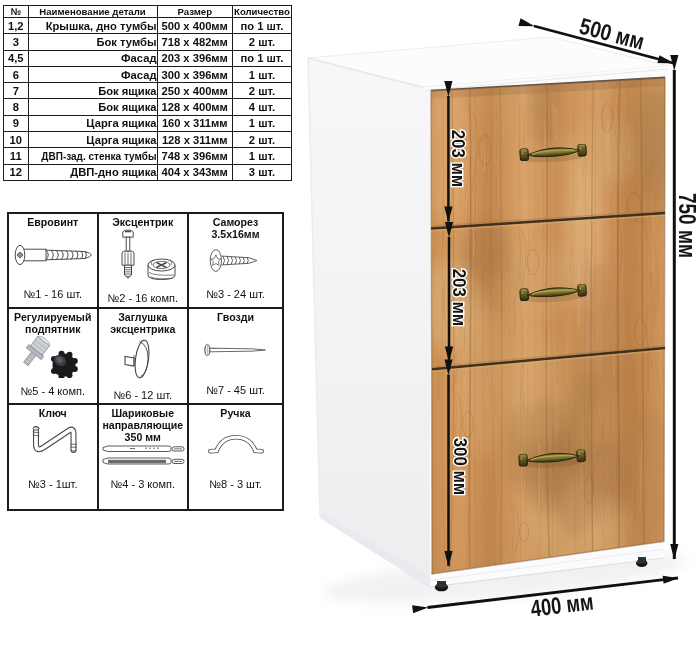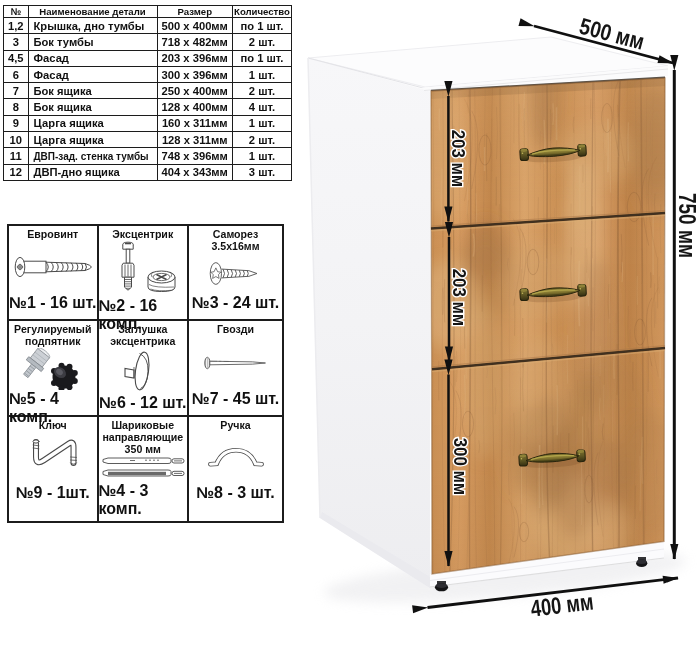--- a/index.html
+++ b/index.html
@@ -7,30 +7,30 @@
        font-family:"Liberation Sans",sans-serif;}
   table{border-collapse:collapse;}
   
   .parts{position:absolute;left:3px;top:5px;width:288px;table-layout:fixed;}
   .parts td{border:1.6px solid #1c1c1c;font-weight:bold;font-size:11.2px;
             color:#111;padding:0;text-align:center;white-space:nowrap;
             overflow:hidden;}
   .parts tr{height:16.3px;}
   .parts tr.hdr{height:11px;}
   .parts tr.hdr td{font-size:9.6px;}
-  .parts td.nm{text-align:left;padding-left:5px;}
+  .parts td.nm{text-align:right;padding-left:5px;}
   
-  .hw{position:absolute;left:7px;top:224px;width:275px;height:288px;
+  .hw{position:absolute;left:7px;top:212px;width:275px;height:288px;
       table-layout:fixed;}
   .hw td{border:2px solid #1c1c1c;padding:0;vertical-align:top;}
   .hw .cell{height:100%;display:flex;flex-direction:column;align-items:center;
             justify-content:space-between;}
   .hw .t{font-weight:bold;font-size:10.6px;color:#111;text-align:center;
          line-height:1.12;padding-top:3px;}
-  .hw .c{font-weight:bold;font-size:16px;color:#111;padding-bottom:5px;}
+  .hw .c{font-weight:normal;font-size:11px;color:#111;padding-bottom:5px;margin-top:7px;}
   .hw .ic{flex:1;display:flex;align-items:center;justify-content:center;}
   .scene{position:absolute;left:0;top:0;}
 </style>
 </head>
 <body>
 
 <table class="parts">
 <colgroup>
       <col style="width:24.5px">
       <col style="width:129px">
@@ -262,21 +262,21 @@
               <svg width="58" height="42" viewBox="0 0 58 42">
 <g fill="none" stroke-linecap="round" stroke-linejoin="round">
 <path d="M12,5 L12,20 Q12,28.5 19.5,23.5 L45,6.5 Q49.5,3.5 49.5,10 L49.5,26" stroke="#4a4a4a" stroke-width="6"></path>
 <path d="M12,5 L12,20 Q12,28.5 19.5,23.5 L45,6.5 Q49.5,3.5 49.5,10 L49.5,26" stroke="#fff" stroke-width="3.8"></path>
 <ellipse cx="12" cy="4.5" rx="3" ry="1.6" fill="#fff" stroke="#4a4a4a" stroke-width="1"></ellipse>
 <path d="M9.1,8 l5.8,0.8 M9.1,11 l5.8,0.8 M46.6,20 l5.8,0.4 M46.6,23 l5.8,0.4" stroke="#4a4a4a" stroke-width="0.8"></path>
 <path d="M46.6,26 a3,1.6 0 0 0 5.8,0" stroke="#4a4a4a" stroke-width="1"></path>
 </g>
               </svg>
             </div>
-<div class="c">№9 - 1шт.</div>
+<div class="c">№3 - 1шт.</div>
           </div>
         </td>
 
 <td>
           <div class="cell" style="height:90px">
             <div class="t">Шариковые<br>направляющие<br>350 мм</div>
 <div class="ic" style="flex:initial">
               <svg width="86" height="26" viewBox="0 0 86 26">
 <g stroke="#4a4a4a" stroke-width="0.9" fill="#fff">
 <path d="M3,3.5 l5,-1.5 h60 q3,0 3,1.5 l0,2.5 q0,1.5 -3,1.5 h-60 l-5,-1.5 z"></path>

